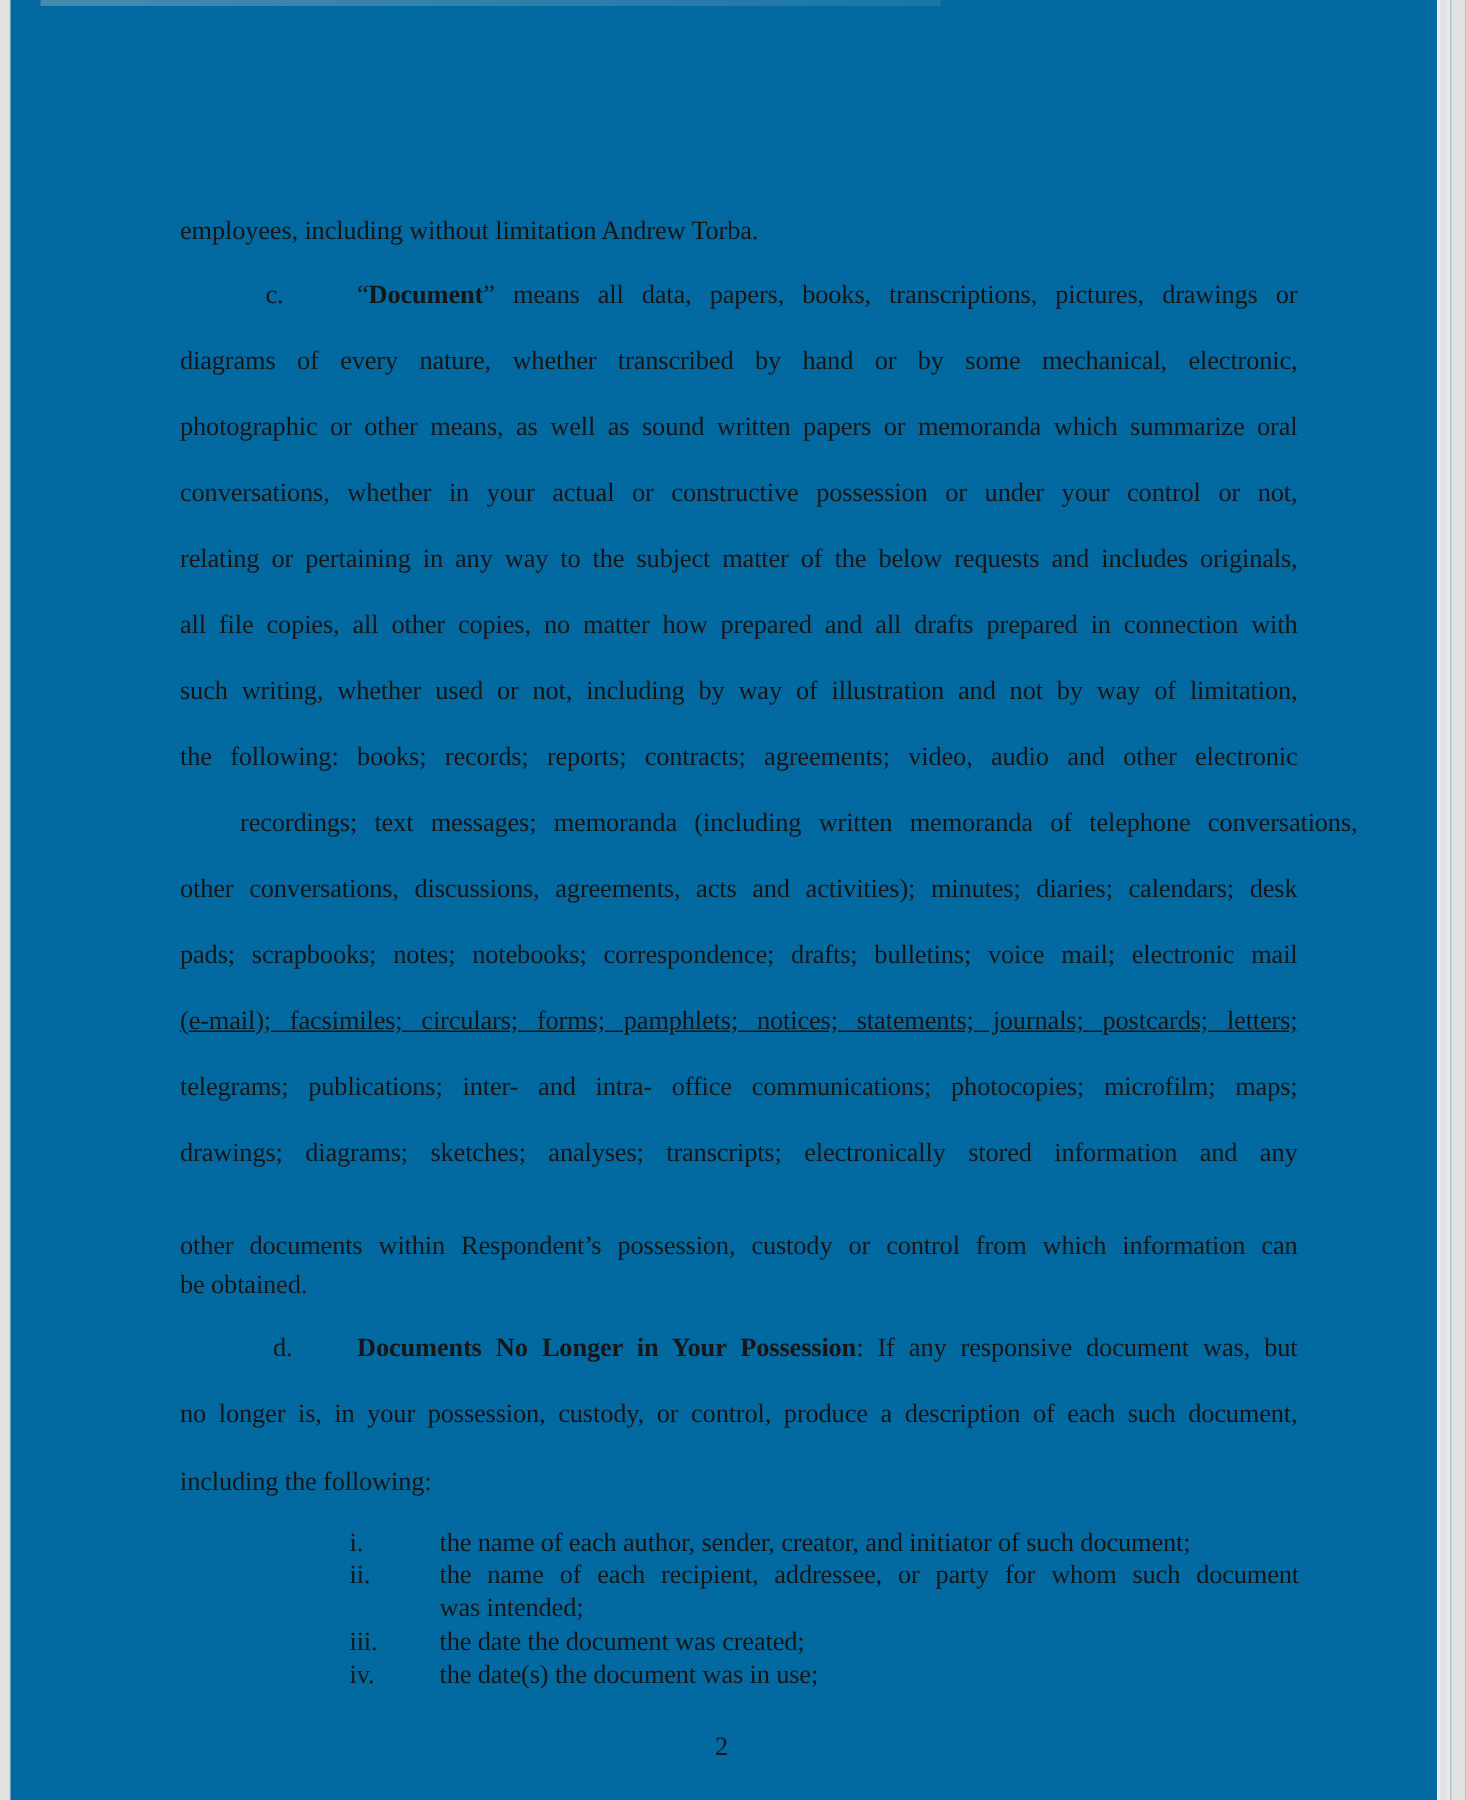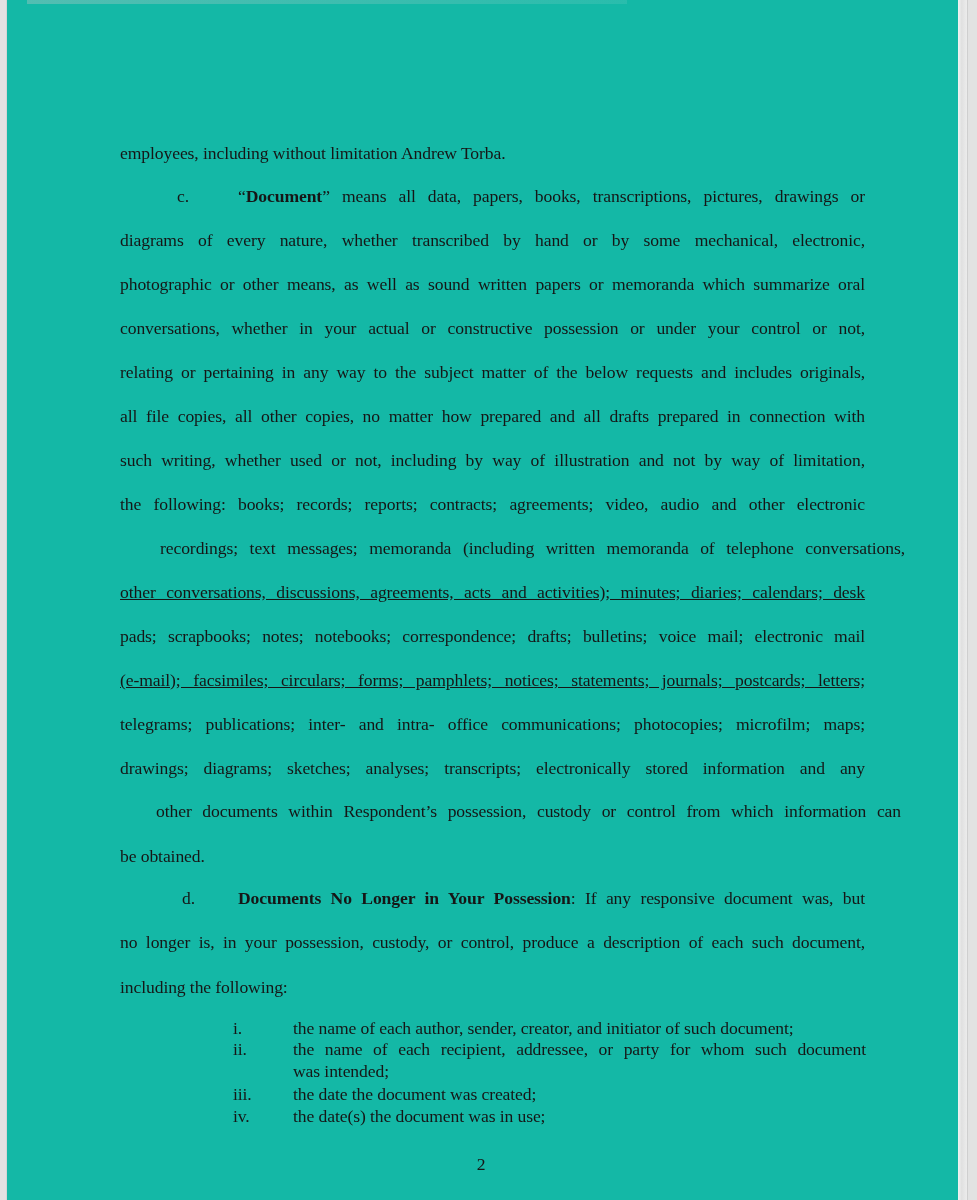--- a/index.html
+++ b/index.html
@@ -9,21 +9,21 @@
       height: 1200px;
       overflow: hidden;
       background: #e2e2e2;
     }
     .page {
       position: absolute;
       left: 6px;
       top: 0;
       width: 962px;
       height: 1200px;
-      background: #14b8a6;
+      background: #0369a1;
       border-left: 1px solid #d6d6d6;
       border-right: 1px solid #cfcfcf;
       box-sizing: border-box;
     }
     .scan-edge-right {
       position: absolute;
       right: 0;
       top: 0;
       width: 9px;
       height: 1200px;
@@ -111,26 +111,26 @@
     </div>
 
     <div class="line justify" style="top:230px;">diagrams of every nature, whether transcribed by hand or by some mechanical, electronic,</div>
     <div class="line justify" style="top:274px;">photographic or other means, as well as sound written papers or memoranda which summarize oral</div>
     <div class="line justify" style="top:318px;">conversations, whether in your actual or constructive possession or under your control or not,</div>
     <div class="line justify" style="top:362px;">relating or pertaining in any way to the subject matter of the below requests and includes originals,</div>
     <div class="line justify" style="top:406px;">all file copies, all other copies, no matter how prepared and all drafts prepared in connection with</div>
     <div class="line justify" style="top:450px;">such writing, whether used or not, including by way of illustration and not by way of limitation,</div>
     <div class="line justify" style="top:494px;">the following: books; records; reports; contracts; agreements; video, audio and other electronic</div>
     <div class="line justify" style="top:538px;margin-left:40px;">recordings; text messages; memoranda (including written memoranda of telephone conversations,</div>
-    <div class="line justify" style="top:582px;text-decoration:underline;">other conversations, discussions, agreements, acts and activities); minutes; diaries; calendars; desk</div>
+    <div class="line justify" style="top:582px;">other conversations, discussions, agreements, acts and activities); minutes; diaries; calendars; desk</div>
     <div class="line justify" style="top:626px;">pads; scrapbooks; notes; notebooks; correspondence; drafts; bulletins; voice mail; electronic mail</div>
     <div class="line justify" style="top:670px;text-decoration:underline;">(e-mail); facsimiles; circulars; forms; pamphlets; notices; statements; journals; postcards; letters;</div>
     <div class="line justify" style="top:714px;">telegrams; publications; inter- and intra- office communications; photocopies; microfilm; maps;</div>
     <div class="line justify" style="top:758px;">drawings; diagrams; sketches; analyses; transcripts; electronically stored information and any</div>
-    <div class="line justify" style="top:801px;margin-left:36px;">other documents within Respondent’s possession, custody or control from which information can</div>
+    <div class="line justify" style="top:820px;">other documents within Respondent’s possession, custody or control from which information can</div>
     <div class="line" style="top:846px;font-family:Liberation Serif, serif;">be obtained.</div>
 
     <div class="line" style="top:888px;">
       <span class="para-label" style="left:62px;">d.</span>
       <span class="para-start" style="left:118px;"><b>Documents No Longer in Your Possession</b><span>:  If any responsive document was, but</span></span>
     </div>
     <div class="line justify" style="top:932px;">no longer is, in your possession, custody, or control, produce a description of each such document,</div>
     <div class="line" style="top:977px;">including the following:</div>
 
     <div class="list-item" style="top:1018px;">

